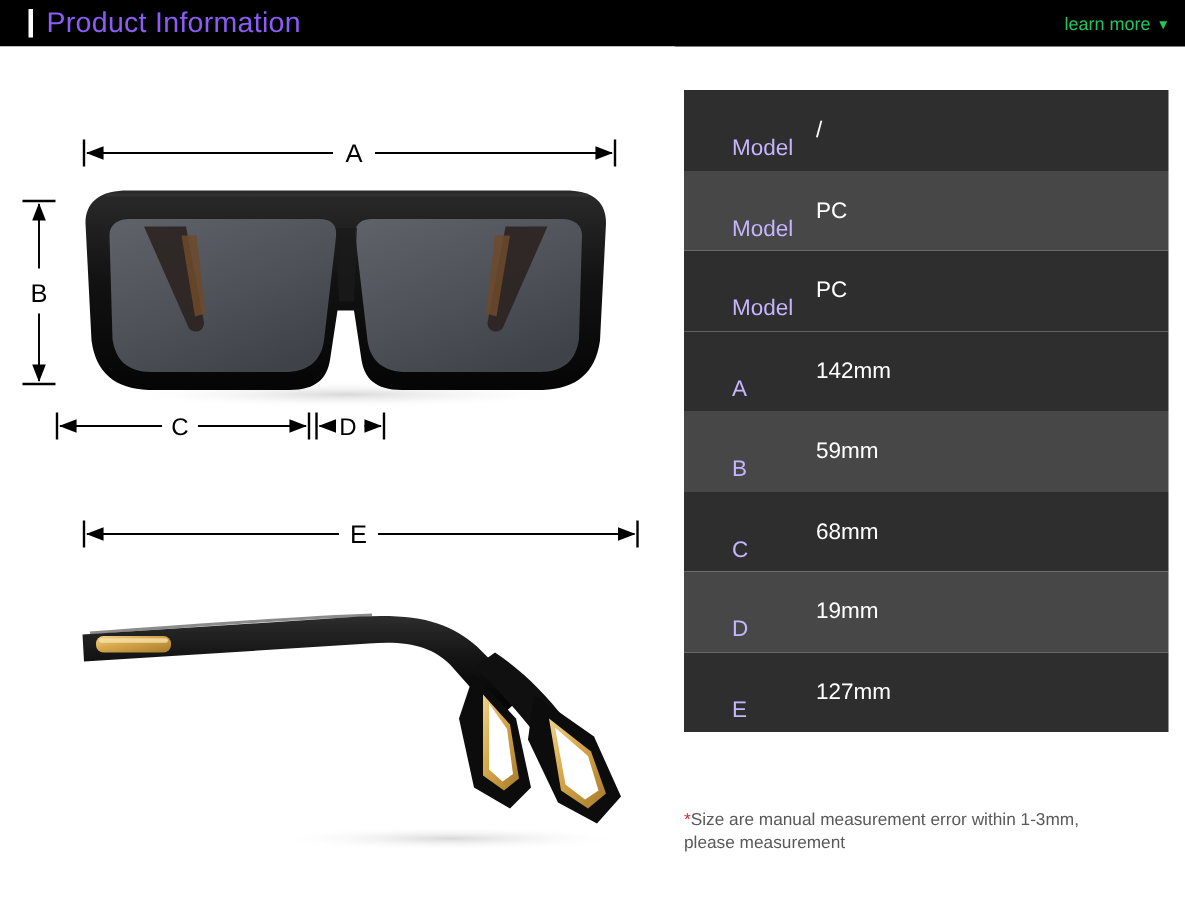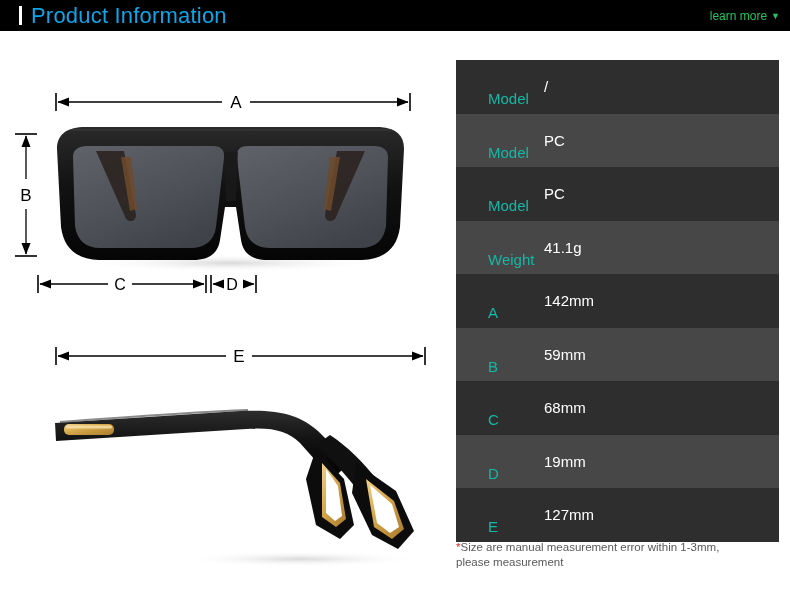--- a/index.html
+++ b/index.html
@@ -29,22 +29,22 @@
     position: absolute;
     left: 19px; top: 6px;
     width: 3px; height: 19px;
     background: #ffffff;
   }
   #header-title {
     position: absolute;
     left: 31px; top: 0;
     height: 31px;
     line-height: 31px;
-    color: #0ea5e9;
-    font-size: 22px;
+    color: #8b5cf6;
+    font-size: 19px;
     letter-spacing: .2px;
     white-space: nowrap;
   }
   #learn-more {
     position: absolute;
     right: 10px; top: 0;
     height: 31px;
     display: flex;
     align-items: center;
     gap: 4px;
@@ -78,21 +78,21 @@
     display: flex;
     align-items: center;
     height: 53.5px;
   }
   #spec-table .spec-row.odd  { background: #2e2e2e; }
   #spec-table .spec-row.even { background: #474747; }
   .spec-label {
     width: 88px;
     padding-left: 32px;
     box-sizing: border-box;
-    color: #14b8a6;
+    color: #c4b5fd;
     font-size: 15px;
     margin-top: 24px;
   }
   .spec-value {
     color: #ffffff;
     font-size: 15px;
   }
 
   #spec-note {
     position: absolute;
@@ -322,24 +322,20 @@
     <div class="spec-value">/</div>
   </div>
   <div class="spec-row even">
     <div class="spec-label">Model</div>
     <div class="spec-value">PC</div>
   </div>
   <div class="spec-row odd">
     <div class="spec-label">Model</div>
     <div class="spec-value">PC</div>
   </div>
-  <div class="spec-row even">
-    <div class="spec-label">Weight</div>
-    <div class="spec-value">41.1g</div>
-  </div>
   <div class="spec-row odd">
     <div class="spec-label">A</div>
     <div class="spec-value">142mm</div>
   </div>
   <div class="spec-row even">
     <div class="spec-label">B</div>
     <div class="spec-value">59mm</div>
   </div>
   <div class="spec-row odd">
     <div class="spec-label">C</div>

